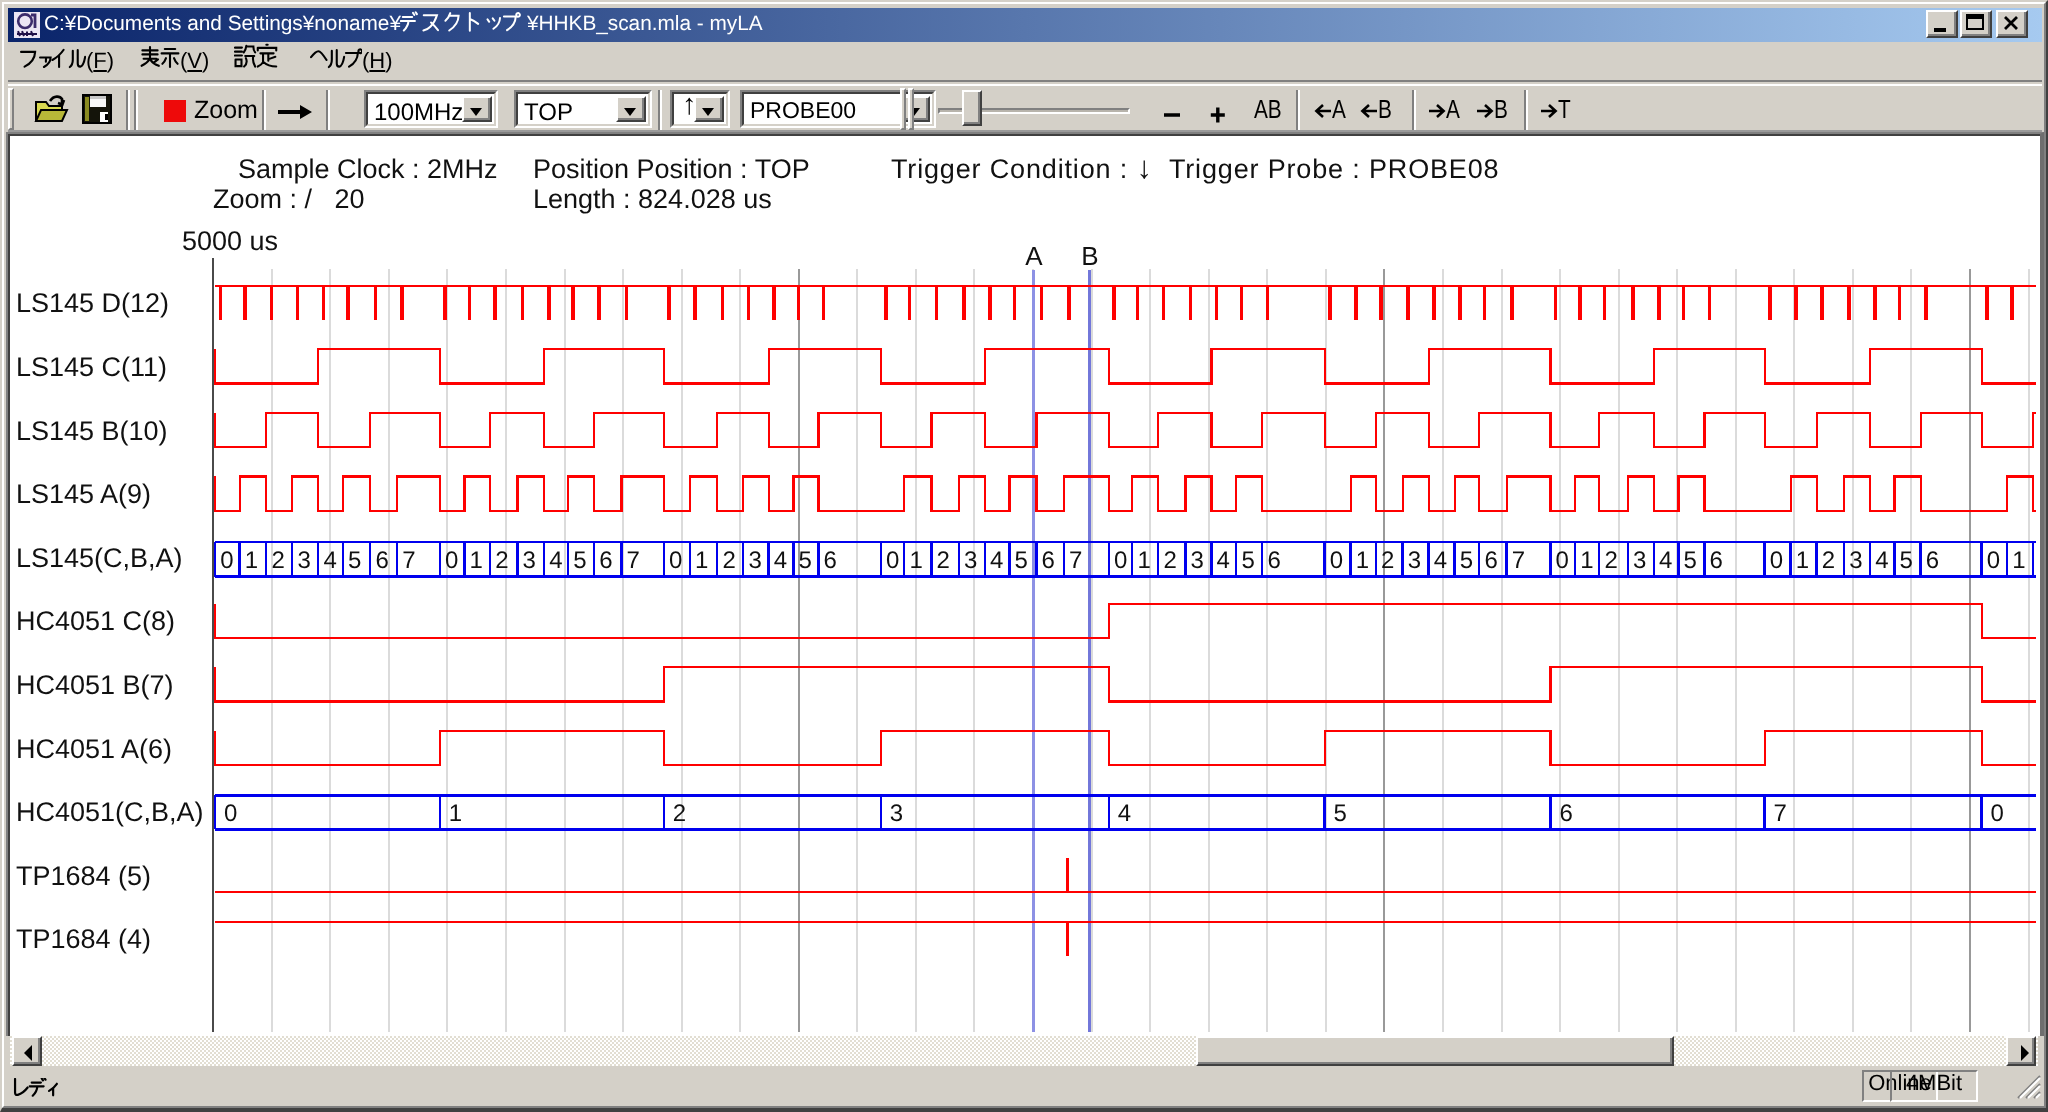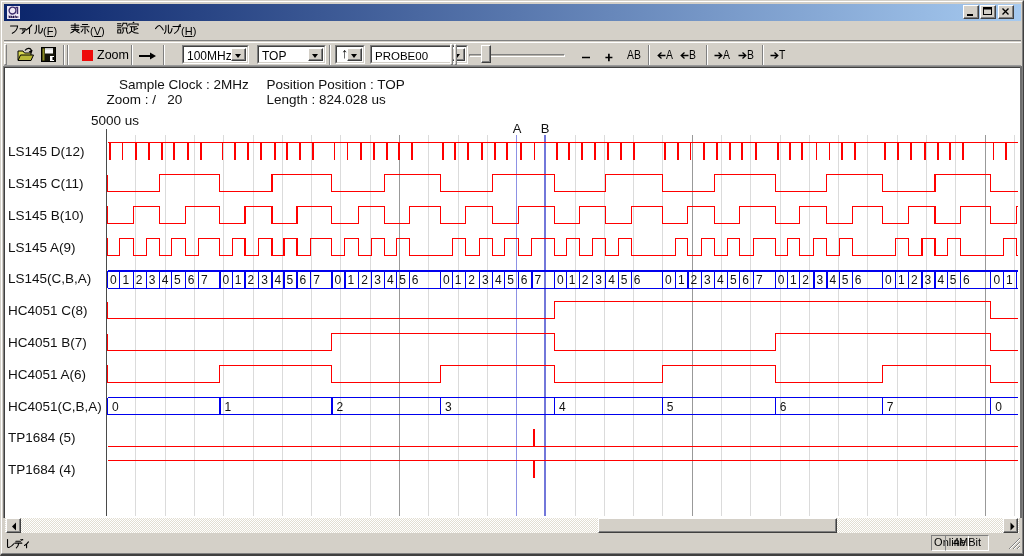--- a/index.html
+++ b/index.html
@@ -69,20 +69,30 @@
   font-size:11px; text-align:center; }
 </style></head>
 <body>
 <div id="win">
   <div class="abs" id="title">
     <div id="appico"><svg width="13" height="13" viewBox="0 0 13 13">
    <circle cx="5.5" cy="4.6" r="3.4" fill="none" stroke="#3c2c6c" stroke-width="1.3"></circle>
    <path d="M8.5,1.5 L10.5,1.5 L10.5,8" stroke="#3c2c6c" stroke-width="1.4" fill="none"></path>
    <path d="M1.5,11 L11.5,11 M2,9.6 L3,12 M4,9.6 L5,12 M6.5,9.8 L6.5,12 M8.5,9.6 L9.5,12" stroke="#201048" stroke-width="1"></path>
  </svg></div>
+    <div class="txt">C:¥Documents and Settings¥noname¥<svg style="vertical-align:-1.5px" width="63" height="12" viewBox="0 0 63 12">
+          <g transform="translate(0,1.2)">
+            <path transform="translate(0.00,0) scale(0.870)" d="M1.6,2.7 L7,2.7 M0.4,4.9 L8.6,4.9 M4.9,4.9 Q4.7,8 2.2,10.4 M7.5,0.3 L8.2,1.4 M9.0,-0.1 L9.7,1.0" fill="none" stroke="#ffffff" stroke-width="1.15" stroke-linecap="round"></path>
+            <path transform="translate(11.00,0) scale(0.870)" d="M1,1.6 L8.6,1.6 Q7.4,5.6 4.8,8.2 Q3.2,9.8 0.8,10.4 M5.2,5.8 Q7.4,7.8 9.2,10.2" fill="none" stroke="#ffffff" stroke-width="1.15" stroke-linecap="round"></path>
+            <path transform="translate(22.00,0) scale(0.870)" d="M3.6,0.4 Q2.8,3 0.8,4.8 M3.5,1.9 L8.4,1.9 Q8.2,7 3,10.4" fill="none" stroke="#ffffff" stroke-width="1.15" stroke-linecap="round"></path>
+            <path transform="translate(33.00,0) scale(0.870)" d="M2.2,0.4 L2.2,10.6 M2.2,3.8 Q4.8,4.8 7,6.6" fill="none" stroke="#ffffff" stroke-width="1.15" stroke-linecap="round"></path>
+            <path transform="translate(42.70,0) scale(0.870)" d="M1.2,4.0 L2.2,5.4 M4.2,3.4 L5.2,4.8 M8.4,3.2 Q8.2,7.0 4.6,9.4" fill="none" stroke="#ffffff" stroke-width="1.15" stroke-linecap="round"></path>
+            <path transform="translate(51.61,0) scale(0.870)" d="M0.4,2.4 L7.2,2.4 Q7,7.4 2.2,10.2 M9.0,0.5 A1.05,1.05 0 1 0 9.02,0.51 Z" fill="none" stroke="#ffffff" stroke-width="1.15" stroke-linecap="round"></path>
+          </g>
+        </svg>¥HHKB_scan.mla - myLA</div>
     <div class="tbtn" style="left:959px"><svg width="14" height="12">
           <rect x="3" y="8" width="6" height="2" fill="#000"></rect>
         </svg></div>
     <div class="tbtn" style="left:976px"><svg width="14" height="12">
           <rect x="2.5" y="1.5" width="8" height="7" fill="none" stroke="#000" stroke-width="1"></rect>
           <rect x="2.5" y="1.5" width="8" height="2" fill="#000"></rect>
         </svg></div>
     <div class="tbtn" style="left:994px"><svg width="14" height="12">
           <path d="M3.5,2.5 L9.5,8.5 M9.5,2.5 L3.5,8.5" stroke="#000" stroke-width="1.4"></path>
         </svg></div>
@@ -202,20 +212,21 @@
           </g>
       <g id="ar">
             <path d="M0.5,5.5 L7.5,5.5 M4.5,2.5 L7.8,5.5 L4.5,8.5" stroke="#000" stroke-width="1.3" fill="none"></path>
           </g>
     </defs>
       </svg>
   </div>
   <div class="abs" id="content"></div>
   <div class="info" style="left:118px;top:75.5px">Sample Clock : 2MHz</div>
   <div class="info" style="left:265.5px;top:75.5px">Position Position : TOP</div>
+  <div class="info" style="left:444.5px;top:75.5px;letter-spacing:0.42px">Trigger Condition : <span style="font-size:15.5px;line-height:13px">↓</span>  Trigger Probe : PROBE08</div>
   <div class="info" style="left:105.5px;top:90.7px">Zoom : /   20</div>
   <div class="info" style="left:265.5px;top:90.7px">Length : 824.028 us</div>
   <svg width="1024" height="556" viewBox="0 0 1024 556" style="position:absolute;left:-1px;top:-1px" font-family="Liberation Sans, sans-serif">
 <g shape-rendering="crispEdges">
         <line x1="135.9" y1="134.5" x2="135.9" y2="516.0" stroke="#dbdbdb" stroke-width="1"></line>
         <line x1="165.2" y1="134.5" x2="165.2" y2="516.0" stroke="#dbdbdb" stroke-width="1"></line>
         <line x1="194.4" y1="134.5" x2="194.4" y2="516.0" stroke="#dbdbdb" stroke-width="1"></line>
         <line x1="223.7" y1="134.5" x2="223.7" y2="516.0" stroke="#dbdbdb" stroke-width="1"></line>
         <line x1="253.0" y1="134.5" x2="253.0" y2="516.0" stroke="#dbdbdb" stroke-width="1"></line>
         <line x1="282.3" y1="134.5" x2="282.3" y2="516.0" stroke="#dbdbdb" stroke-width="1"></line>

